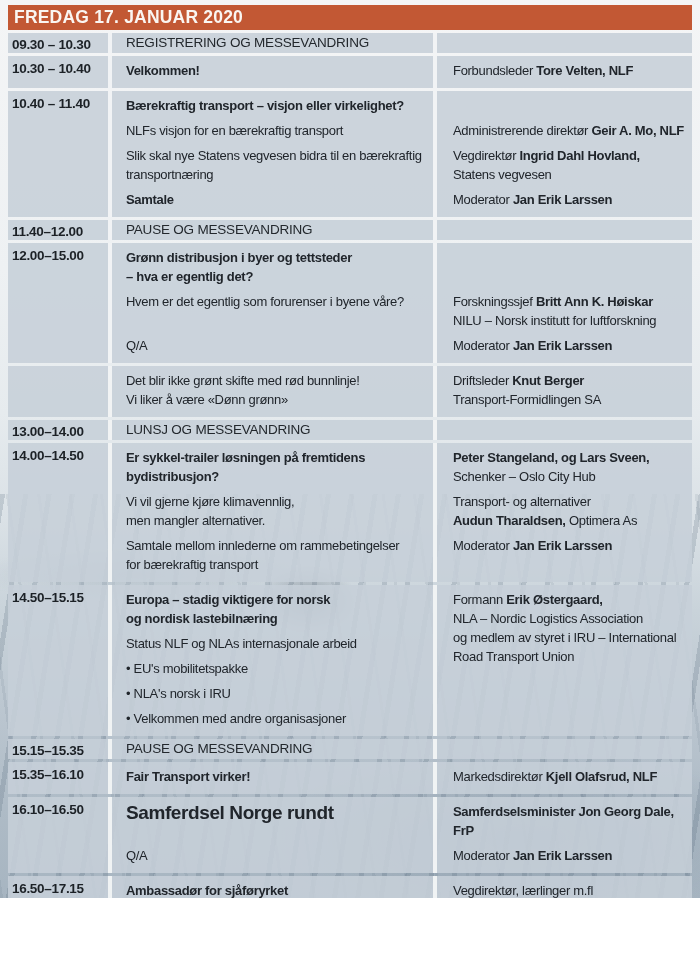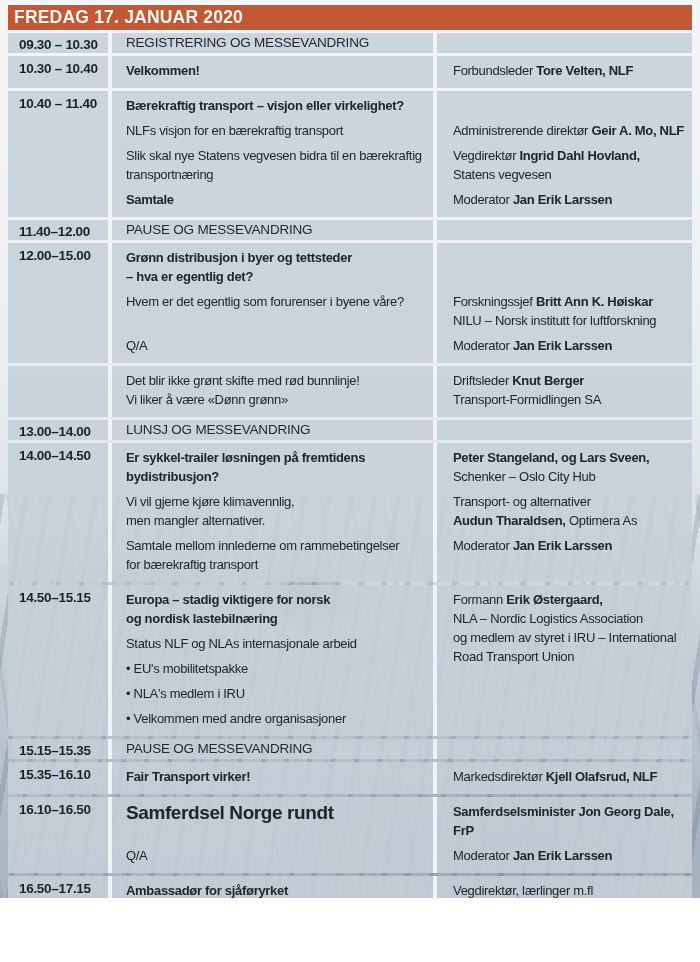--- a/index.html
+++ b/index.html
@@ -52,21 +52,21 @@
   }
   .row::before, .row::after {
     content: ""; position: absolute; top: 0; bottom: 0; width: 4px;
     background: var(--gap_bg, rgba(242,244,246,0.95));
     z-index: 2;
   }
   .row::before { left: 100px; }
   .row::after  { left: 425px; }
 
   .time {
-    padding: 5px 2px 0 11px;
+    padding: 5px 2px 0 4px;
     font-size: 13.5px; font-weight: 700;
     letter-spacing: -0.3px;
     color: #1c2126;
     white-space: nowrap;
   }
   .break-row .time { padding-top: 4px; }
 
   .content { padding: 5px 0 8px; }
   .break-row .content { padding: 1px 0; }
 
@@ -249,21 +249,21 @@
           </div>
         </div>
         <div class="row">
           <div class="time">14.50–15.15</div>
           <div class="content">
             <div class="block">
               <div class="cell-mid">
                 <p><span class="b">Europa – stadig viktigere for norsk</span><br><span class="b">og nordisk lastebilnæring</span></p>
                 <p><span>Status NLF og NLAs internasjonale arbeid</span></p>
                 <p><span>• EU's mobilitetspakke</span></p>
-                <p><span>• NLA's medlem i IRU</span></p>
+                <p><span>• NLA's norsk i IRU</span></p>
                 <p><span>• Velkommen med andre organisasjoner</span></p>
               </div>
               <div class="cell-right">
                 <p><span>Formann </span><span class="b">Erik Østergaard,</span><br><span>NLA – Nordic Logistics Association</span><br><span>og medlem av styret i IRU – International</span><br><span>Road Transport Union</span></p>
               </div>
             </div>
           </div>
         </div>
         <div class="row break-row">
           <div class="time">15.15–15.35</div>

